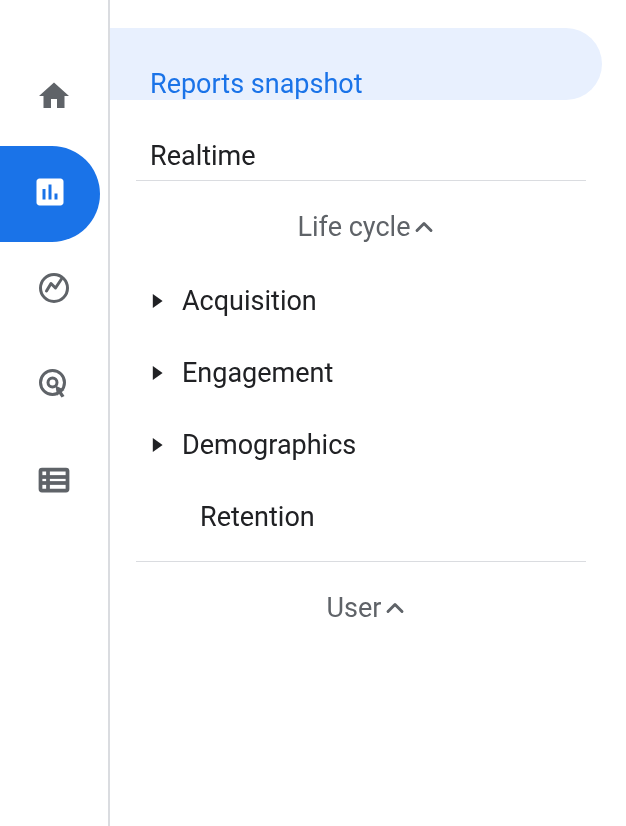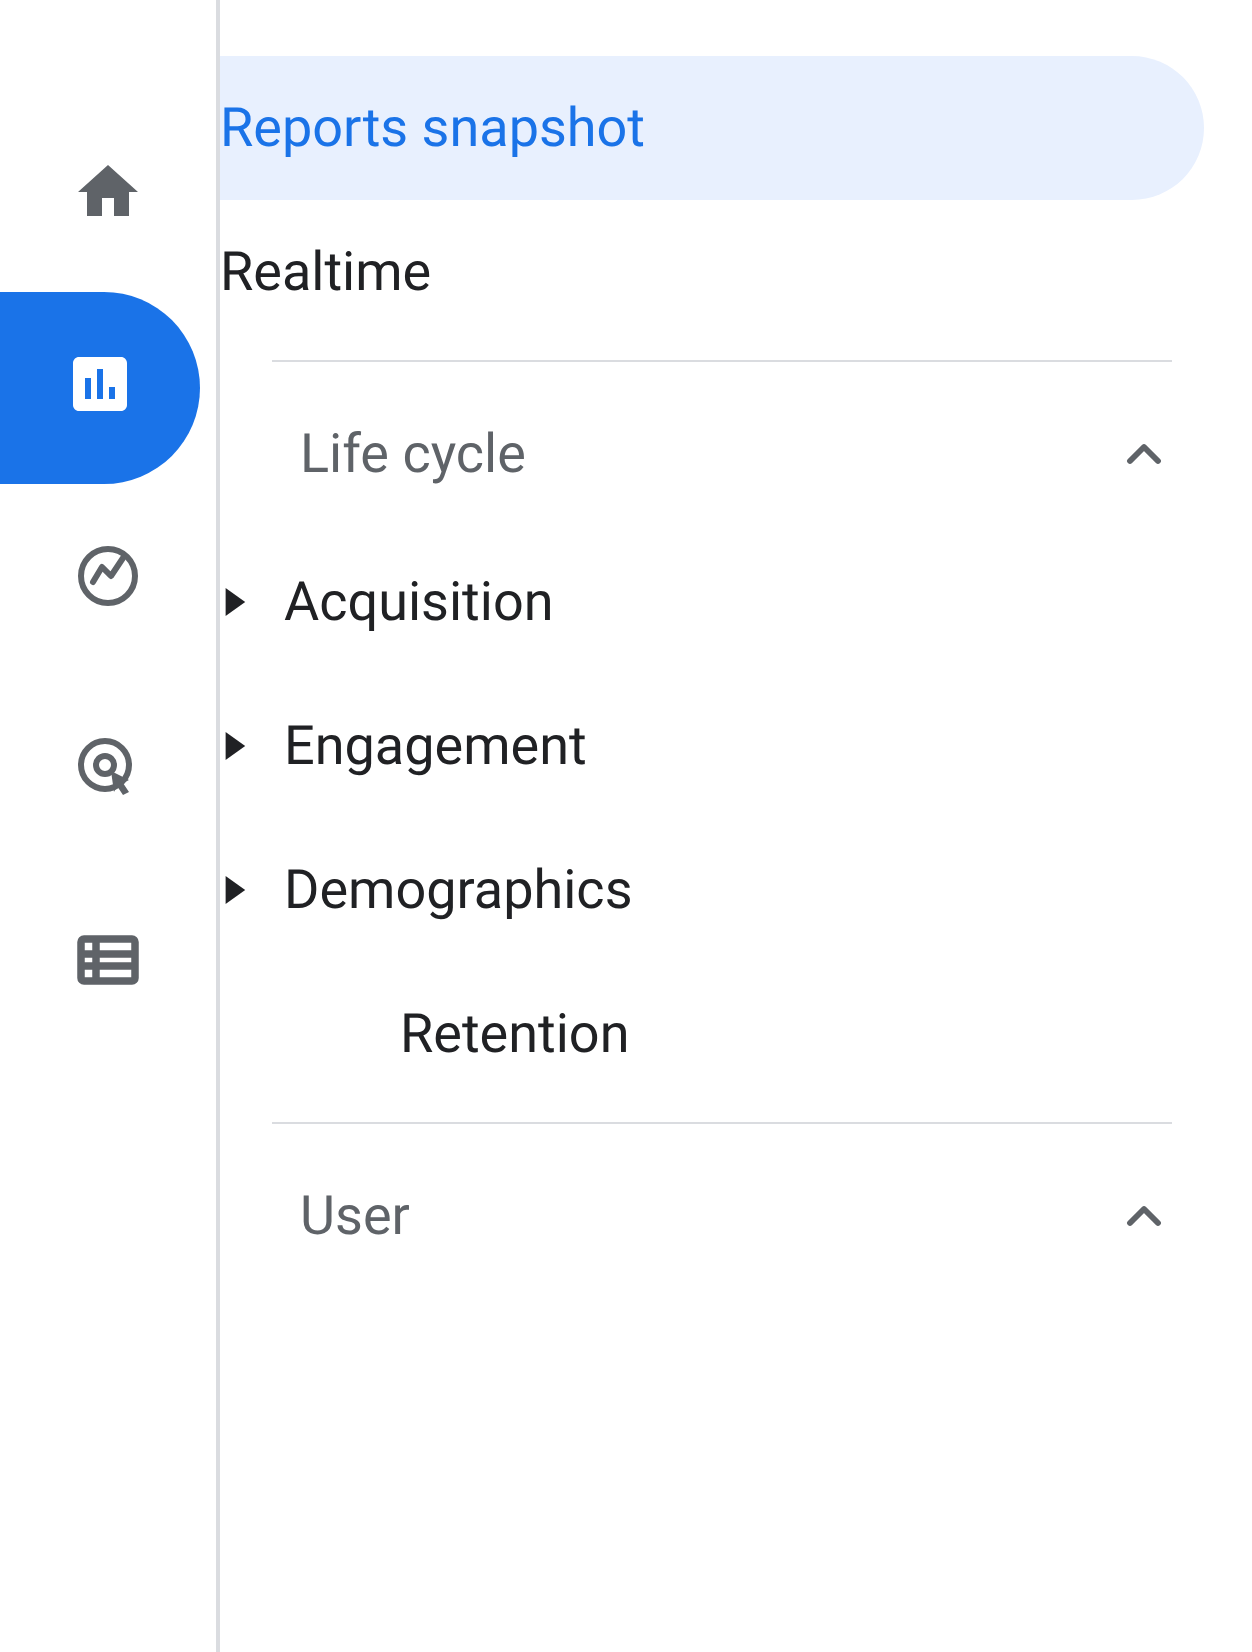--- a/index.html
+++ b/index.html
@@ -55,54 +55,56 @@
       background: #dadce0;
       flex-shrink: 0;
     }
     .nav-panel {
       flex: 1;
       padding-top: 28px;
       overflow: hidden;
     }
     .nav-item {
       display: flex;
-      align-items: center;
+      align-items: flex-end;
       height: 72px;
+      padding-left: 40px;
       font-size: 27px;
       font-weight: 400;
       color: #202124;
       cursor: pointer;
     }
     .nav-item.selected {
       background: #e8f0fe;
       color: #1a73e8;
       border-top-right-radius: 36px;
       border-bottom-right-radius: 36px;
       margin-right: 24px;
     }
     .section-header {
       display: flex;
       align-items: center;
-      justify-content: space-between;
+      justify-content: center;
       height: 76px;
       padding-left: 40px;
       padding-right: 40px;
       font-size: 27px;
       font-weight: 400;
       color: #5f6368;
       cursor: pointer;
     }
     .section-header .chevron {
       width: 28px;
       height: 28px;
     }
     .sub-item {
       display: flex;
       align-items: center;
       height: 72px;
+      padding-left: 40px;
       font-size: 27px;
       font-weight: 400;
       color: #202124;
       cursor: pointer;
     }
     .sub-item .triangle {
       width: 30px;
       display: flex;
       align-items: center;
       flex-shrink: 0;

